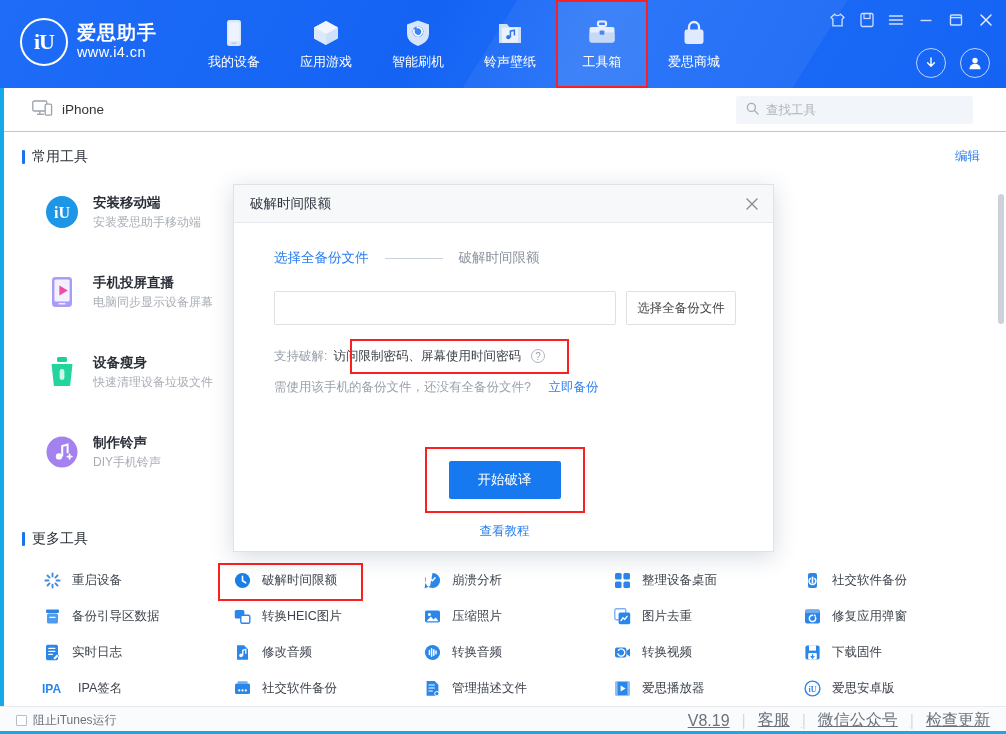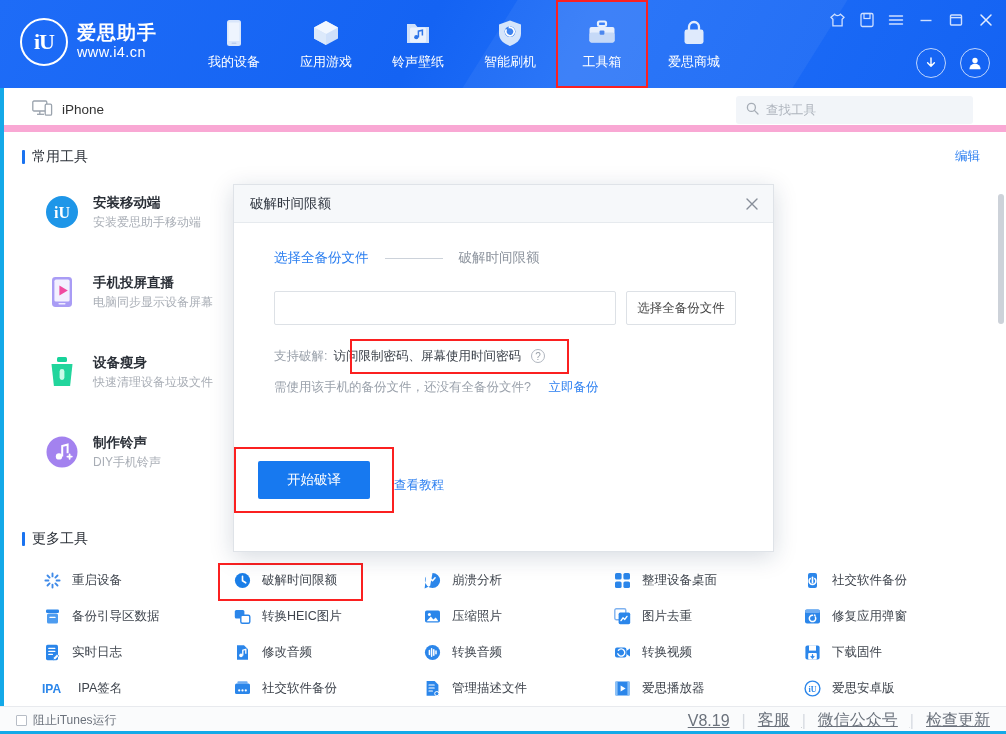--- a/index.html
+++ b/index.html
@@ -74,21 +74,21 @@
   .body-area {
     position: absolute; top: 88px; left: 0; width: 1006px; height: 618px;
     background: #ffffff;
   }
   .left-rail {
     position: absolute; left: 0; top: 0; width: 4px; height: 618px;
     background: #14a9e8;
   }
   .devbar {
     position: absolute; top: 0; left: 4px; width: 1002px; height: 44px;
-    border-bottom: 7px solid #f9a8d4; background: #fff;
+    border-bottom: 1px solid #f9a8d4; background: #fff;
   }
   .dev {
     position: absolute; left: 28px; top: 11px;
     display: flex; align-items: center; gap: 9px;
     font-size: 13.5px; color: #333; cursor: pointer;
   }
   .search-box {
     position: absolute; right: 33px; top: 8px; width: 237px; height: 28px;
     background: #f2f5f9; border-radius: 3px;
     display: flex; align-items: center; gap: 7px; padding: 0 10px;
@@ -239,21 +239,21 @@
   .support-box {
     position: absolute; left: 76px; top: -4px; width: 219px; height: 35px;
     border: 2.5px solid #fb2020; pointer-events: none;
   }
 
   .hint-row { margin: 10px 0 0 40px; font-size: 12.5px; color: #9aa1ab; }
   .hint-link { color: #2a7ef0; margin-left: 14px; cursor: pointer; }
 
   .cta-wrap {
     position: absolute; left: 0; top: 262px; width: 541px;
-    display: flex; align-items: center;
+    display: flex; flex-direction: column; align-items: center;
   }
   .cta-box {
     position: relative; padding: 12px 22px; border: 2.5px solid #fb2020;
   }
   .cta-btn {
     width: 112px; height: 38px; background: #1779f0; color: #fff;
     border: 0; border-radius: 2px; font-size: 13.5px; cursor: pointer;
     font-family: "Liberation Sans", sans-serif;
   }
   .tutorial {
@@ -294,44 +294,44 @@
 
       <div class="nav-item">
         <span class="ico">
           <svg width="28" height="28" viewBox="0 0 28 28">
               <path d="M14 2 26 8.6v10.8L14 26 2 19.4V8.6z" fill="#cfe0fa"></path>
               <path d="M14 2 26 8.6 14 15 2 8.6z" fill="#f2f7ff"></path>
               <path d="M14 15v11L2 19.4V8.6z" fill="#dce9fb"></path>
             </svg>
         </span>
         <span>应用游戏</span>
+      </div>
+
+      <div class="nav-item">
+        <span class="ico">
+          <svg width="26" height="28" viewBox="0 0 26 28">
+              <path d="M13 1.5 24 5.5v9c0 6.5-5 10.4-11 12.4C7 24.9 2 21 2 14.5v-9z" fill="#d5e5fb"></path>
+              <circle cx="13" cy="12.6" r="5.4" fill="#3f83ee"></circle>
+              <path d="M13 8.4a4.2 4.2 0 1 1-3.9 2.6" stroke="#fff" stroke-width="1.7" fill="none" stroke-linecap="round"></path>
+              <path d="M12 6.6l1.6 1.8-2.1 1.1z" fill="#fff"></path>
+            </svg>
+        </span>
+        <span>智能刷机</span>
       </div>
 
       <div class="nav-item">
         <span class="ico">
           <svg width="26" height="28" viewBox="0 0 26 28">
               <path d="M2 5h8l2.4 3H24v16H2z" fill="#cfe0fa"></path>
               <rect x="5" y="8.5" width="16" height="15" rx="1.6" fill="#eaf2fe"></rect>
               <circle cx="11.3" cy="18.2" r="2.1" fill="#2f76e8"></circle>
               <path d="M13.4 18.2v-6l4 -1v5.4" stroke="#2f76e8" stroke-width="1.5" fill="none"></path>
             </svg>
         </span>
         <span>铃声壁纸</span>
-      </div>
-
-      <div class="nav-item">
-        <span class="ico">
-          <svg width="26" height="28" viewBox="0 0 26 28">
-              <path d="M13 1.5 24 5.5v9c0 6.5-5 10.4-11 12.4C7 24.9 2 21 2 14.5v-9z" fill="#d5e5fb"></path>
-              <circle cx="13" cy="12.6" r="5.4" fill="#3f83ee"></circle>
-              <path d="M13 8.4a4.2 4.2 0 1 1-3.9 2.6" stroke="#fff" stroke-width="1.7" fill="none" stroke-linecap="round"></path>
-              <path d="M12 6.6l1.6 1.8-2.1 1.1z" fill="#fff"></path>
-            </svg>
-        </span>
-        <span>智能刷机</span>
       </div>
 
       <div class="nav-item active">
         <span class="ico">
           <svg width="30" height="28" viewBox="0 0 30 28">
               <rect x="11" y="2.5" width="8" height="4.5" rx="1.4" fill="none" stroke="#e8f0fd" stroke-width="2.2"></rect>
               <rect x="2.5" y="8" width="25" height="15.5" rx="2" fill="#e6eefd"></rect>
               <rect x="2.5" y="13.4" width="25" height="10.1" rx="2" fill="#c6d9f7"></rect>
               <rect x="12.6" y="11.6" width="4.8" height="4.2" rx="1" fill="#4c87ee"></rect>
             </svg>

